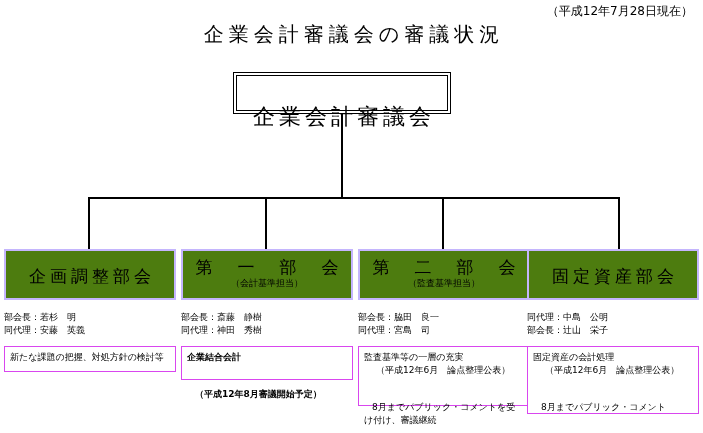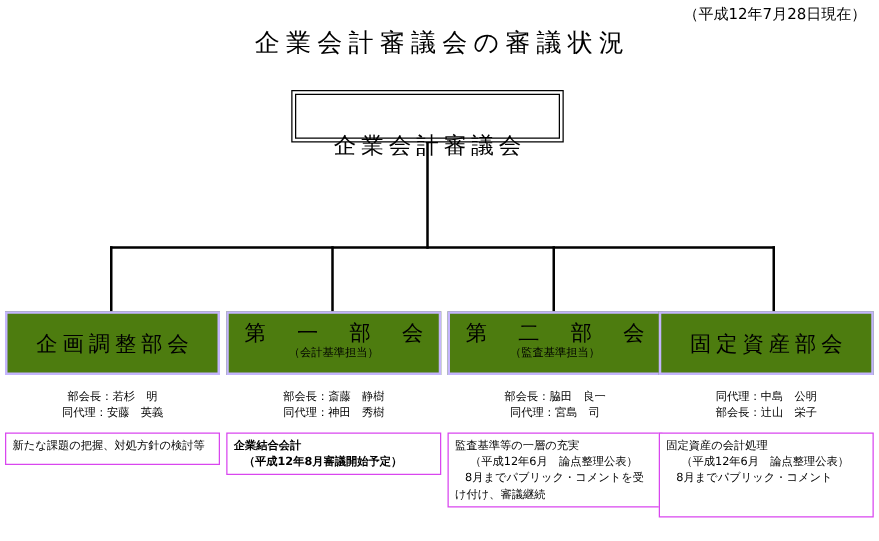--- a/index.html
+++ b/index.html
@@ -61,21 +61,21 @@
     top: 2px;
     right: 2px;
     bottom: 2px;
     border: 1px solid #000;
     box-sizing: border-box;
     display: flex;
     align-items: center;
     justify-content: center;
   }
   .root-label {
-    font-size: 18px;
+    font-size: 22px;
     line-height: 20px;
     letter-spacing: 4px;
     text-indent: 4px;
     white-space: nowrap;
     margin-top: 48px;
   }
 
   
   .conn {
     position: absolute;
@@ -141,22 +141,21 @@
     line-height: 11px;
     margin-top: 1px;
     white-space: nowrap;
   }
 
   
   .officers {
     margin-top: 11px;
     font-size: 9px;
     line-height: 13px;
-    text-align: center;
-    font-family: Liberation Serif, serif;
+    text-align: left;
   }
   .officers div {
     white-space: nowrap;
   }
   .name-gap {
     display: inline-block;
     width: 9px;
   }
 
   
@@ -166,21 +165,21 @@
     box-sizing: border-box;
     background: #fff;
     padding: 4px 4px 4px 5px;
     font-size: 9px;
     line-height: 13px;
   }
   .note-box .line {
     white-space: nowrap;
   }
   .note-box .line.indent1 { padding-left: 12px; }
-  .note-box .line.indent2 { padding-left: 8px; }
+  .note-box .line.indent2 { padding-left: 8px; margin-top: 24px; }
   .note-h1 { height: 26px; }
   .note-h2 { height: 34px; font-weight: bold; }
   .note-h3 { height: 60px; }
   .note-h4 { height: 68px; }
 </style>
 </head>
 <body>
 
 <div id="canvas">
 

